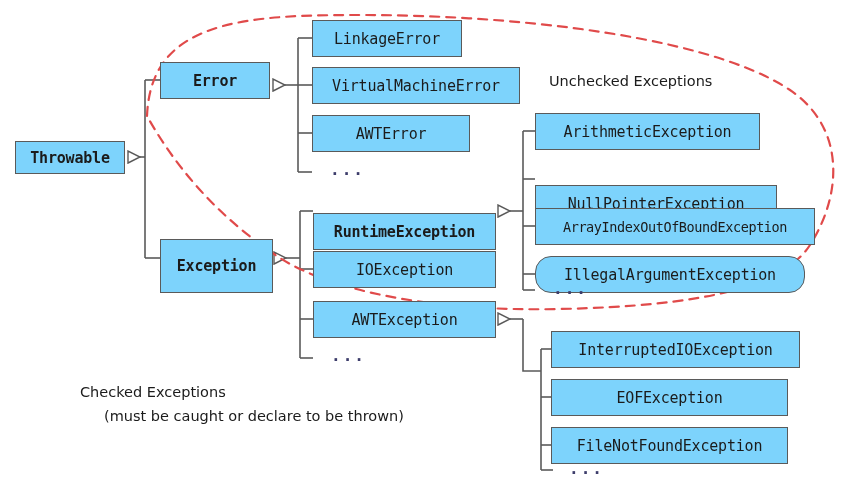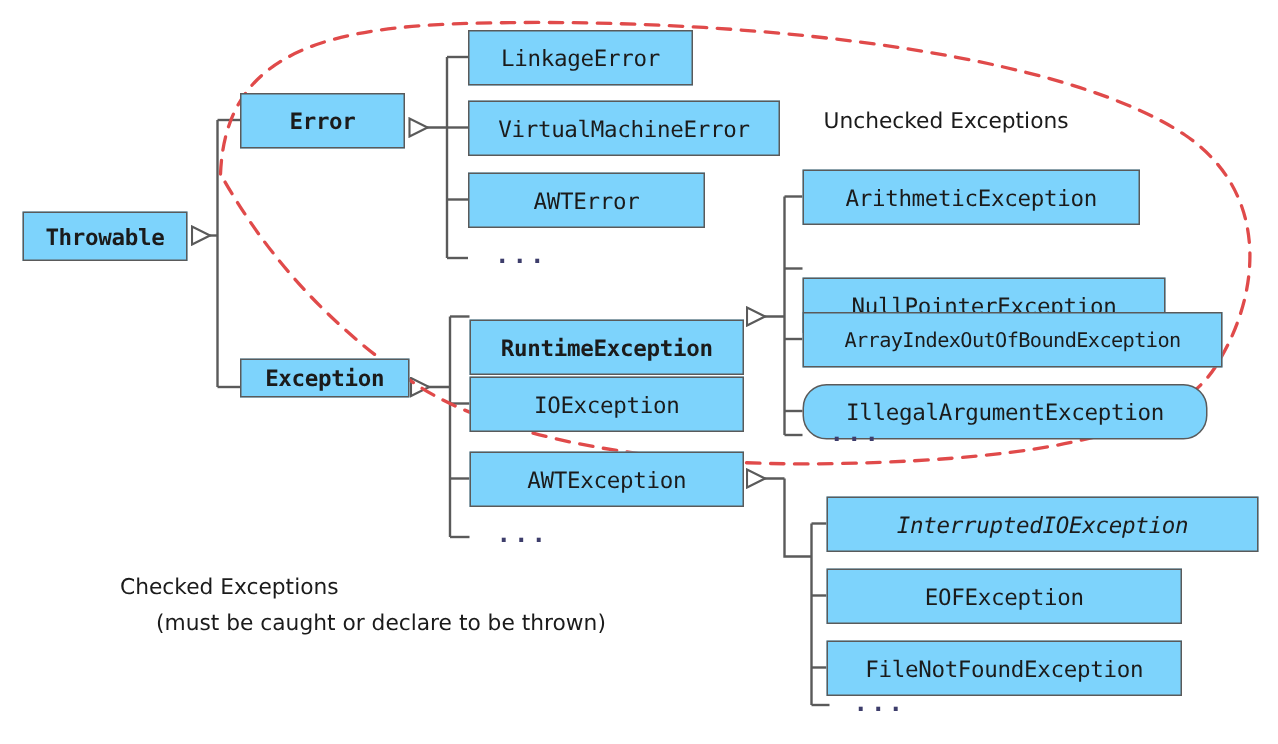--- a/index.html
+++ b/index.html
@@ -132,21 +132,21 @@
   </svg>
 
   <div class="node bold" style="left:15px; top:141px; width:110px; height:33px;">
     <span>Throwable</span>
   </div>
 
   <div class="node bold" style="left:160px; top:62px; width:110px; height:37px;">
     <span>Error</span>
   </div>
 
-  <div class="node bold" style="left:160px; top:239px; width:113px; height:26px;">
+  <div class="node bold" style="left:160px; top:239px; width:113px; height:54px;">
     <span>Exception</span>
   </div>
 
   <div class="node" style="left:312px; top:20px; width:150px; height:37px;">
     <span>LinkageError</span>
   </div>
 
   <div class="node" style="left:312px; top:67px; width:208px; height:37px;text-align:center;">
     <span>VirtualMachineError</span>
   </div>
@@ -188,21 +188,21 @@
   </div>
 
   <div class="node" style="left:535px; top:256px; width:270px; height:37px;border-radius:16px;">
     <span>IllegalArgumentException</span>
   </div>
 
   <div class="ellipsis" style="left:553px; top:279px;">
     <span>...</span>
   </div>
 
-  <div class="node" style="left:551px; top:331px; width:288px; height:37px;font-style:italic;">
+  <div class="node" style="left:551px; top:331px; width:249px; height:37px;">
     <span>InterruptedIOException</span>
   </div>
 
   <div class="node" style="left:551px; top:379px; width:237px; height:37px;">
     <span>EOFException</span>
   </div>
 
   <div class="node" style="left:551px; top:427px; width:237px; height:37px;">
     <span>FileNotFoundException</span>
   </div>

